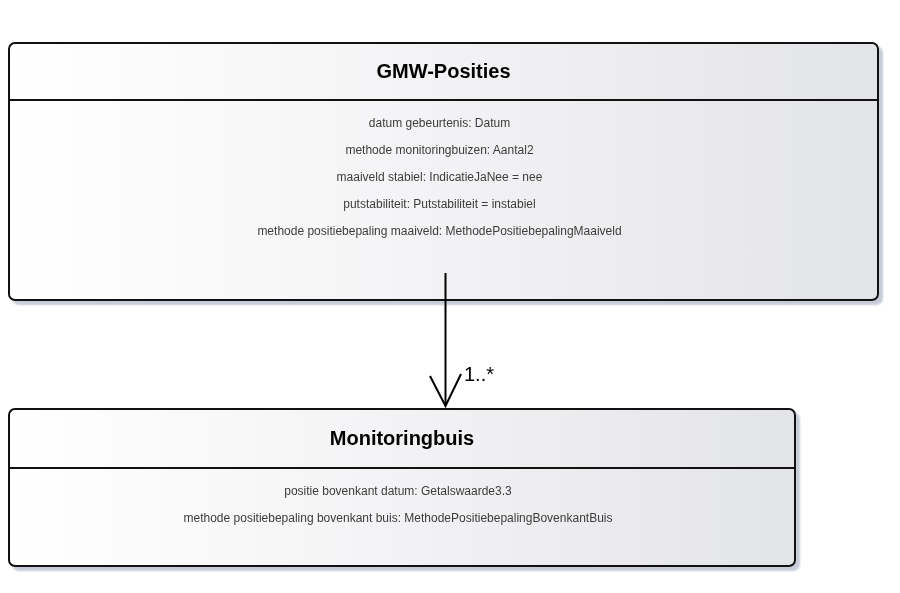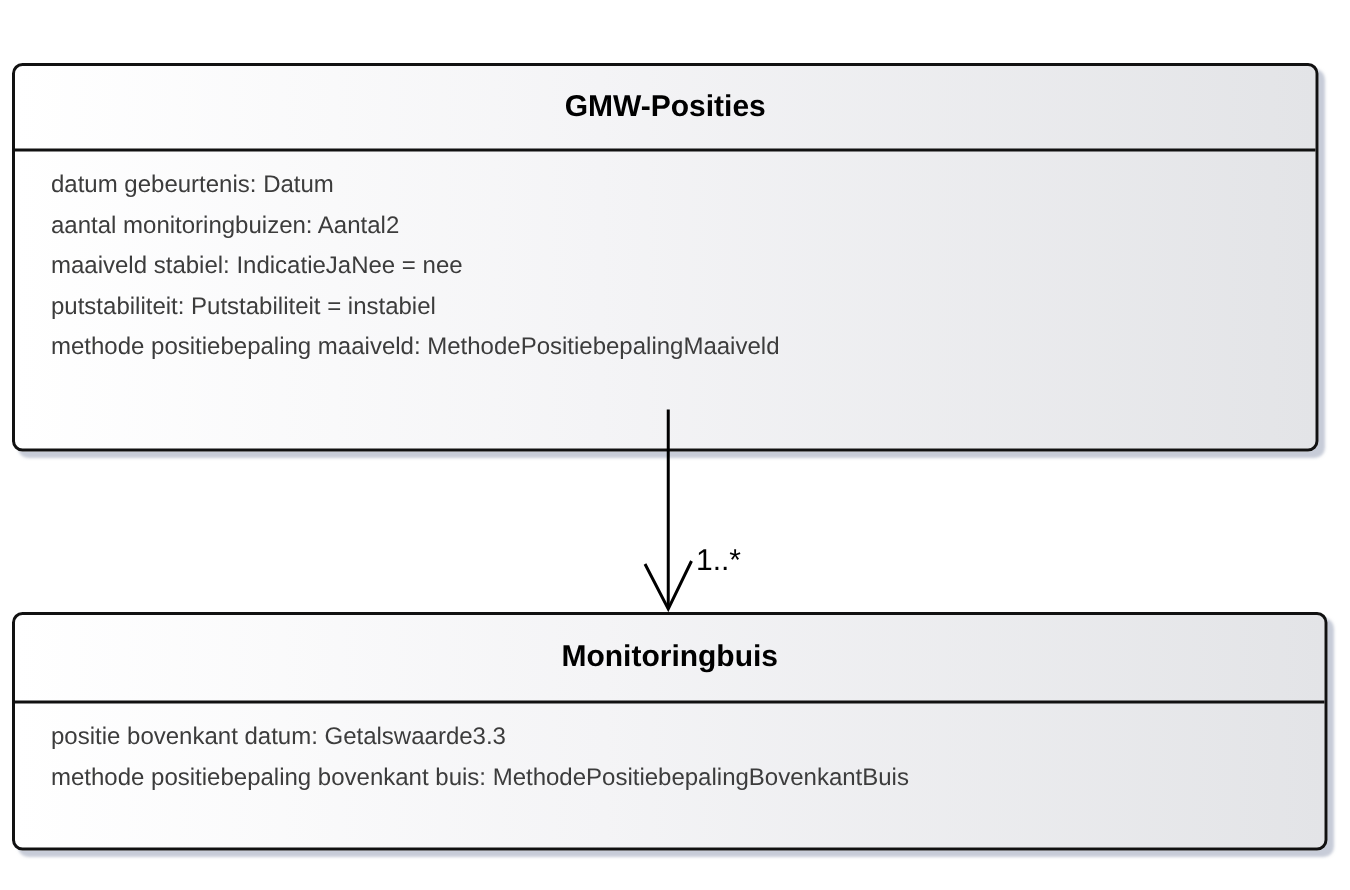--- a/index.html
+++ b/index.html
@@ -16,39 +16,40 @@
   }
   .uml-class {
     position: absolute;
     box-sizing: border-box;
     border: 2px solid #111111;
     border-radius: 7px;
     background: linear-gradient(90deg, #ffffff 0%, #f4f4f6 45%, #e3e4e7 100%);
     box-shadow: 4px 4px 2px rgba(153, 162, 184, 0.55);
   }
   .class-gmw { left: 8px;  top: 13px;  width: 871px; height: 259px; margin-top: 29px; }
-  .class-mb  { left: 8px;  top: 408px; width: 877px; height: 159px; }
+  .class-mb  { left: 8px;  top: 408px; width: 788px; height: 159px; }
   .class-title {
     display: flex;
     align-items: center;
     justify-content: center;
     font-weight: bold;
     font-size: 20px;
     color: #000000;
     border-bottom: 2px solid #111111;
     box-sizing: border-box;
   }
   .class-gmw .class-title { height: 57px; }
   .class-mb  .class-title { height: 59px; }
   .class-attrs {
-    padding: 9px 12px 0 24px;
-    font-size: 16px;
+    padding: 9px 12px 0 4px;
+    font-size: 12px;
     line-height: 27px;
     color: #3c3c3c;
     white-space: nowrap;
+    text-align: center;
   }
   .attr-line { height: 27px; }
   .connector-layer {
     position: absolute;
     left: 0; top: 0;
     width: 900px; height: 593px;
     pointer-events: none;
   }
   .multiplicity-label {
     position: absolute;
@@ -58,21 +59,21 @@
     color: #000000;
   }
 </style>
 </head>
 <body>
 
 <div class="uml-class class-gmw">
   <div class="class-title">GMW-Posities</div>
   <div class="class-attrs">
     <div class="attr-line">datum gebeurtenis: Datum</div>
-    <div class="attr-line">aantal monitoringbuizen: Aantal2</div>
+    <div class="attr-line">methode monitoringbuizen: Aantal2</div>
     <div class="attr-line">maaiveld stabiel: IndicatieJaNee = nee</div>
     <div class="attr-line">putstabiliteit: Putstabiliteit = instabiel</div>
     <div class="attr-line">methode positiebepaling maaiveld: MethodePositiebepalingMaaiveld</div>
   </div>
 </div>
 
 <svg class="connector-layer" viewBox="0 0 900 593" xmlns="http://www.w3.org/2000/svg">
   <line x1="445.5" y1="273" x2="445.5" y2="405" stroke="#000000" stroke-width="2"></line>
   <polyline points="430,376 445.5,406 461,374" fill="none" stroke="#000000" stroke-width="2"></polyline>
 </svg>

